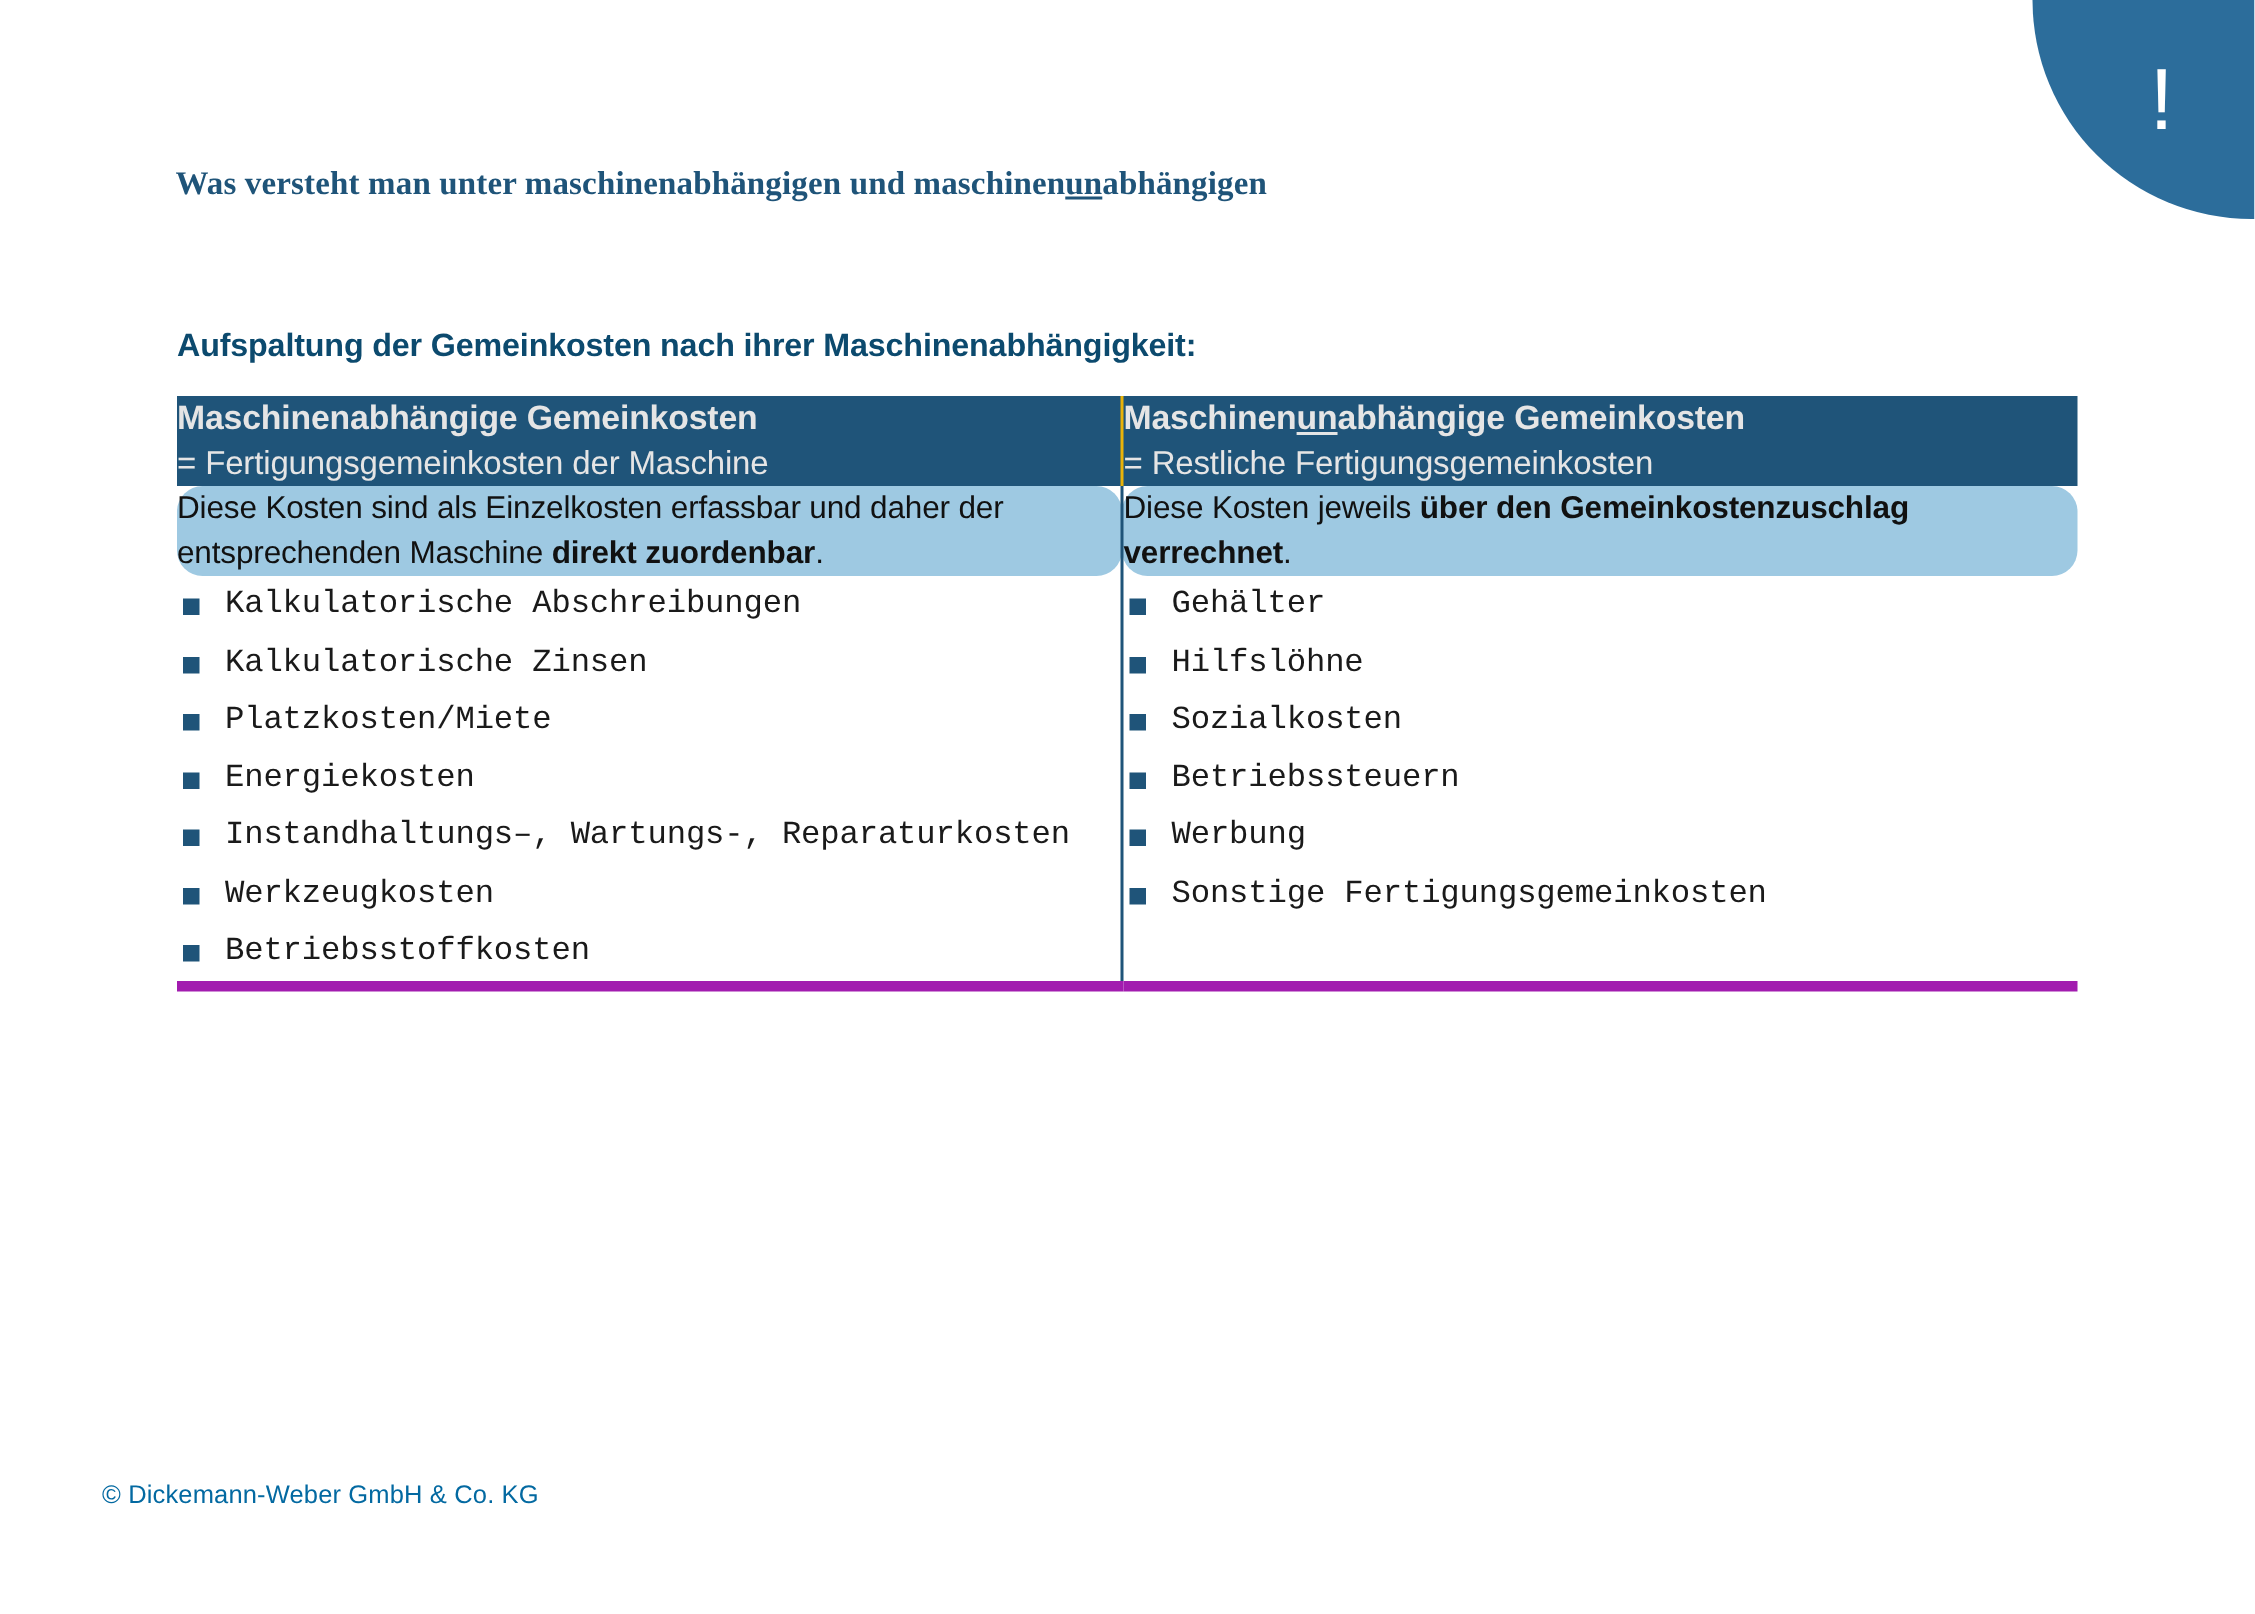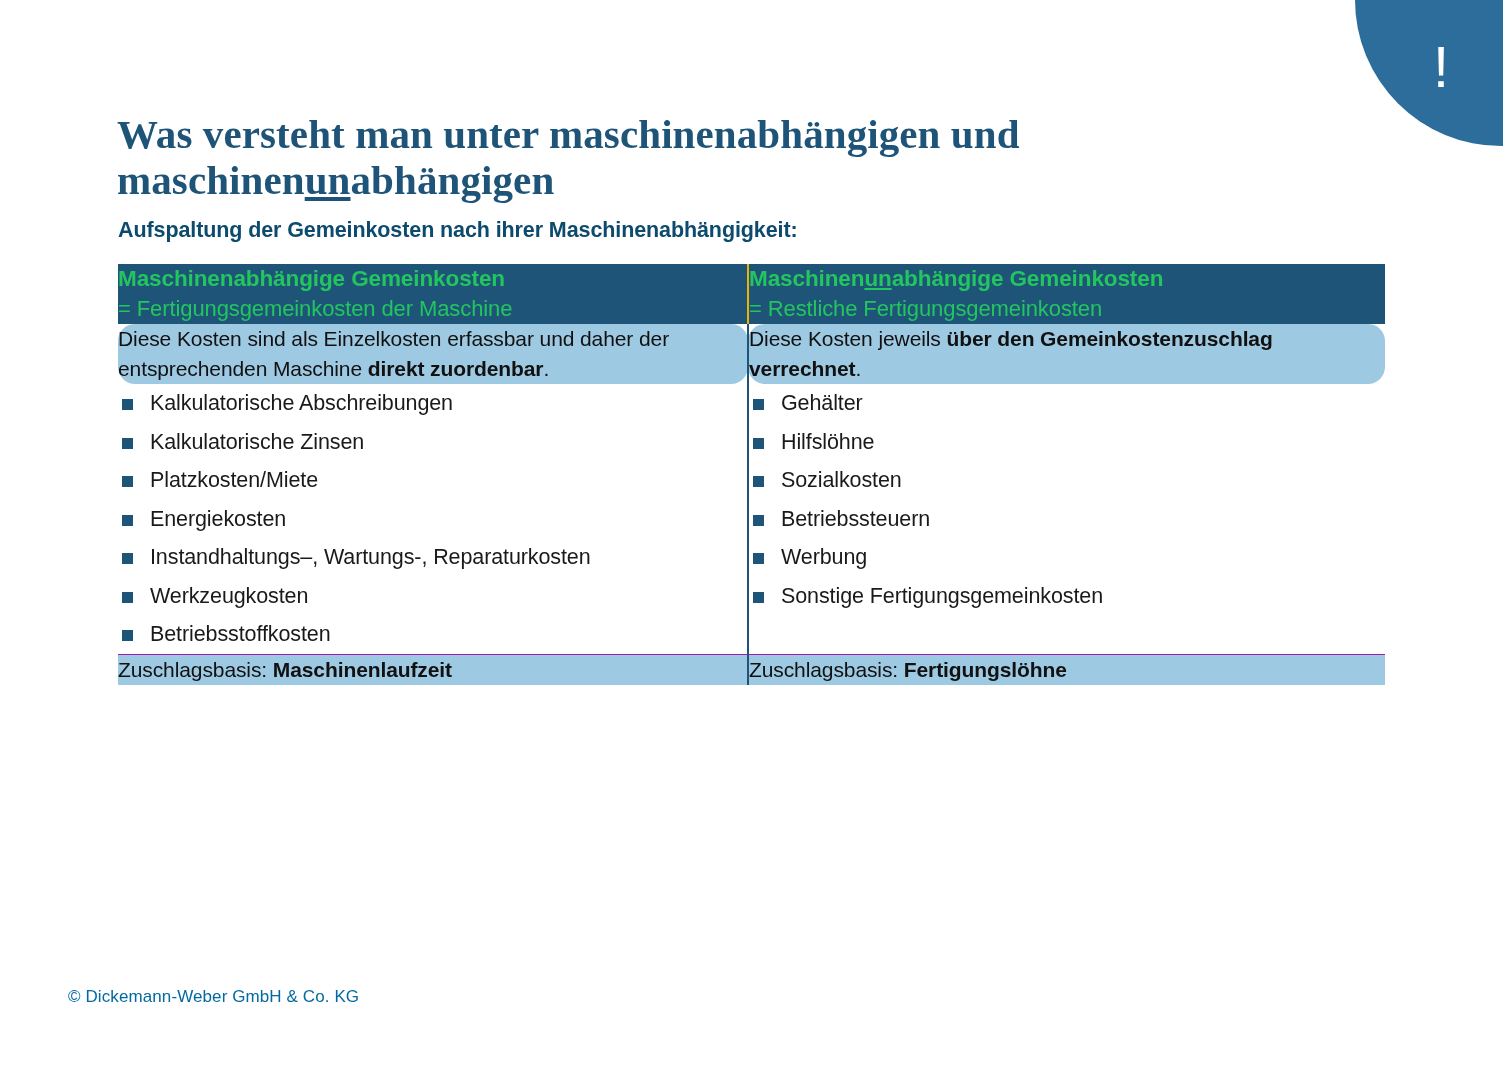--- a/index.html
+++ b/index.html
@@ -39,21 +39,21 @@
 
   
   #page-title {
     position: absolute;
     left: 117px;
     top: 84px;
     width: 1240px;
     color: #1f5479;
     font-family: "Liberation Serif", serif;
     font-weight: 700;
-    font-size: 41px;
+    font-size: 22px;
     line-height: 46px;
     letter-spacing: 0.1px;
   }
   #page-title .u { text-decoration: underline; }
 
   
   #subheading {
     position: absolute;
     left: 118px;
     top: 218px;
@@ -76,21 +76,21 @@
   #cost-table col.c2 { width: 637px; }
 
   #cost-table td {
     vertical-align: top;
     padding: 0;
   }
 
   
   .hdr-cell {
     background: #1f5479;
-    color: #22c55e;
+    color: #e5e5e5;
     padding: 15px 18px 16px 18px;
   }
   .hdr-cell .l1 {
     font-size: 22.5px;
     font-weight: 700;
     line-height: 30px;
     letter-spacing: -0.1px;
   }
   .hdr-cell .l2 {
     font-size: 22px;
@@ -149,21 +149,21 @@
     color: #111111;
     font-size: 21px;
     line-height: 30px;
     padding: 11px 18px 12px 18px;
     letter-spacing: -0.1px;
   }
   .zuschlag-cell b { font-weight: 700; }
 
   .vdiv { border-left: 2px solid #1f5479; }
 
-  .row-listing .list-cell { border-bottom: 1px solid #a21caf; }
+  .row-listing .list-cell { border-bottom: 7px solid #a21caf; font-family: Liberation Mono, monospace; }
 
   
   #footer {
     position: absolute;
     left: 68px;
     top: 987px;
     color: #0369a1;
     font-size: 17px;
     letter-spacing: 0.1px;
   }
@@ -221,20 +221,16 @@
             <li><span class="bullet"></span><span>Gehälter</span></li>
             <li><span class="bullet"></span><span>Hilfslöhne</span></li>
             <li><span class="bullet"></span><span>Sozialkosten</span></li>
             <li><span class="bullet"></span><span>Betriebssteuern</span></li>
             <li><span class="bullet"></span><span>Werbung</span></li>
             <li><span class="bullet"></span><span>Sonstige Fertigungsgemeinkosten</span></li>
           </ul>
       </td>
     </tr>
 
-    <tr>
-      <td class="zuschlag-cell"><span>Zuschlagsbasis: </span><b>Maschinenlaufzeit</b></td>
-      <td class="zuschlag-cell vdiv"><span>Zuschlagsbasis: </span><b>Fertigungslöhne</b></td>
-    </tr>
   </tbody>
 </table>
 
 <div id="footer">© Dickemann-Weber GmbH &amp; Co. KG</div>
 
 </body></html>

